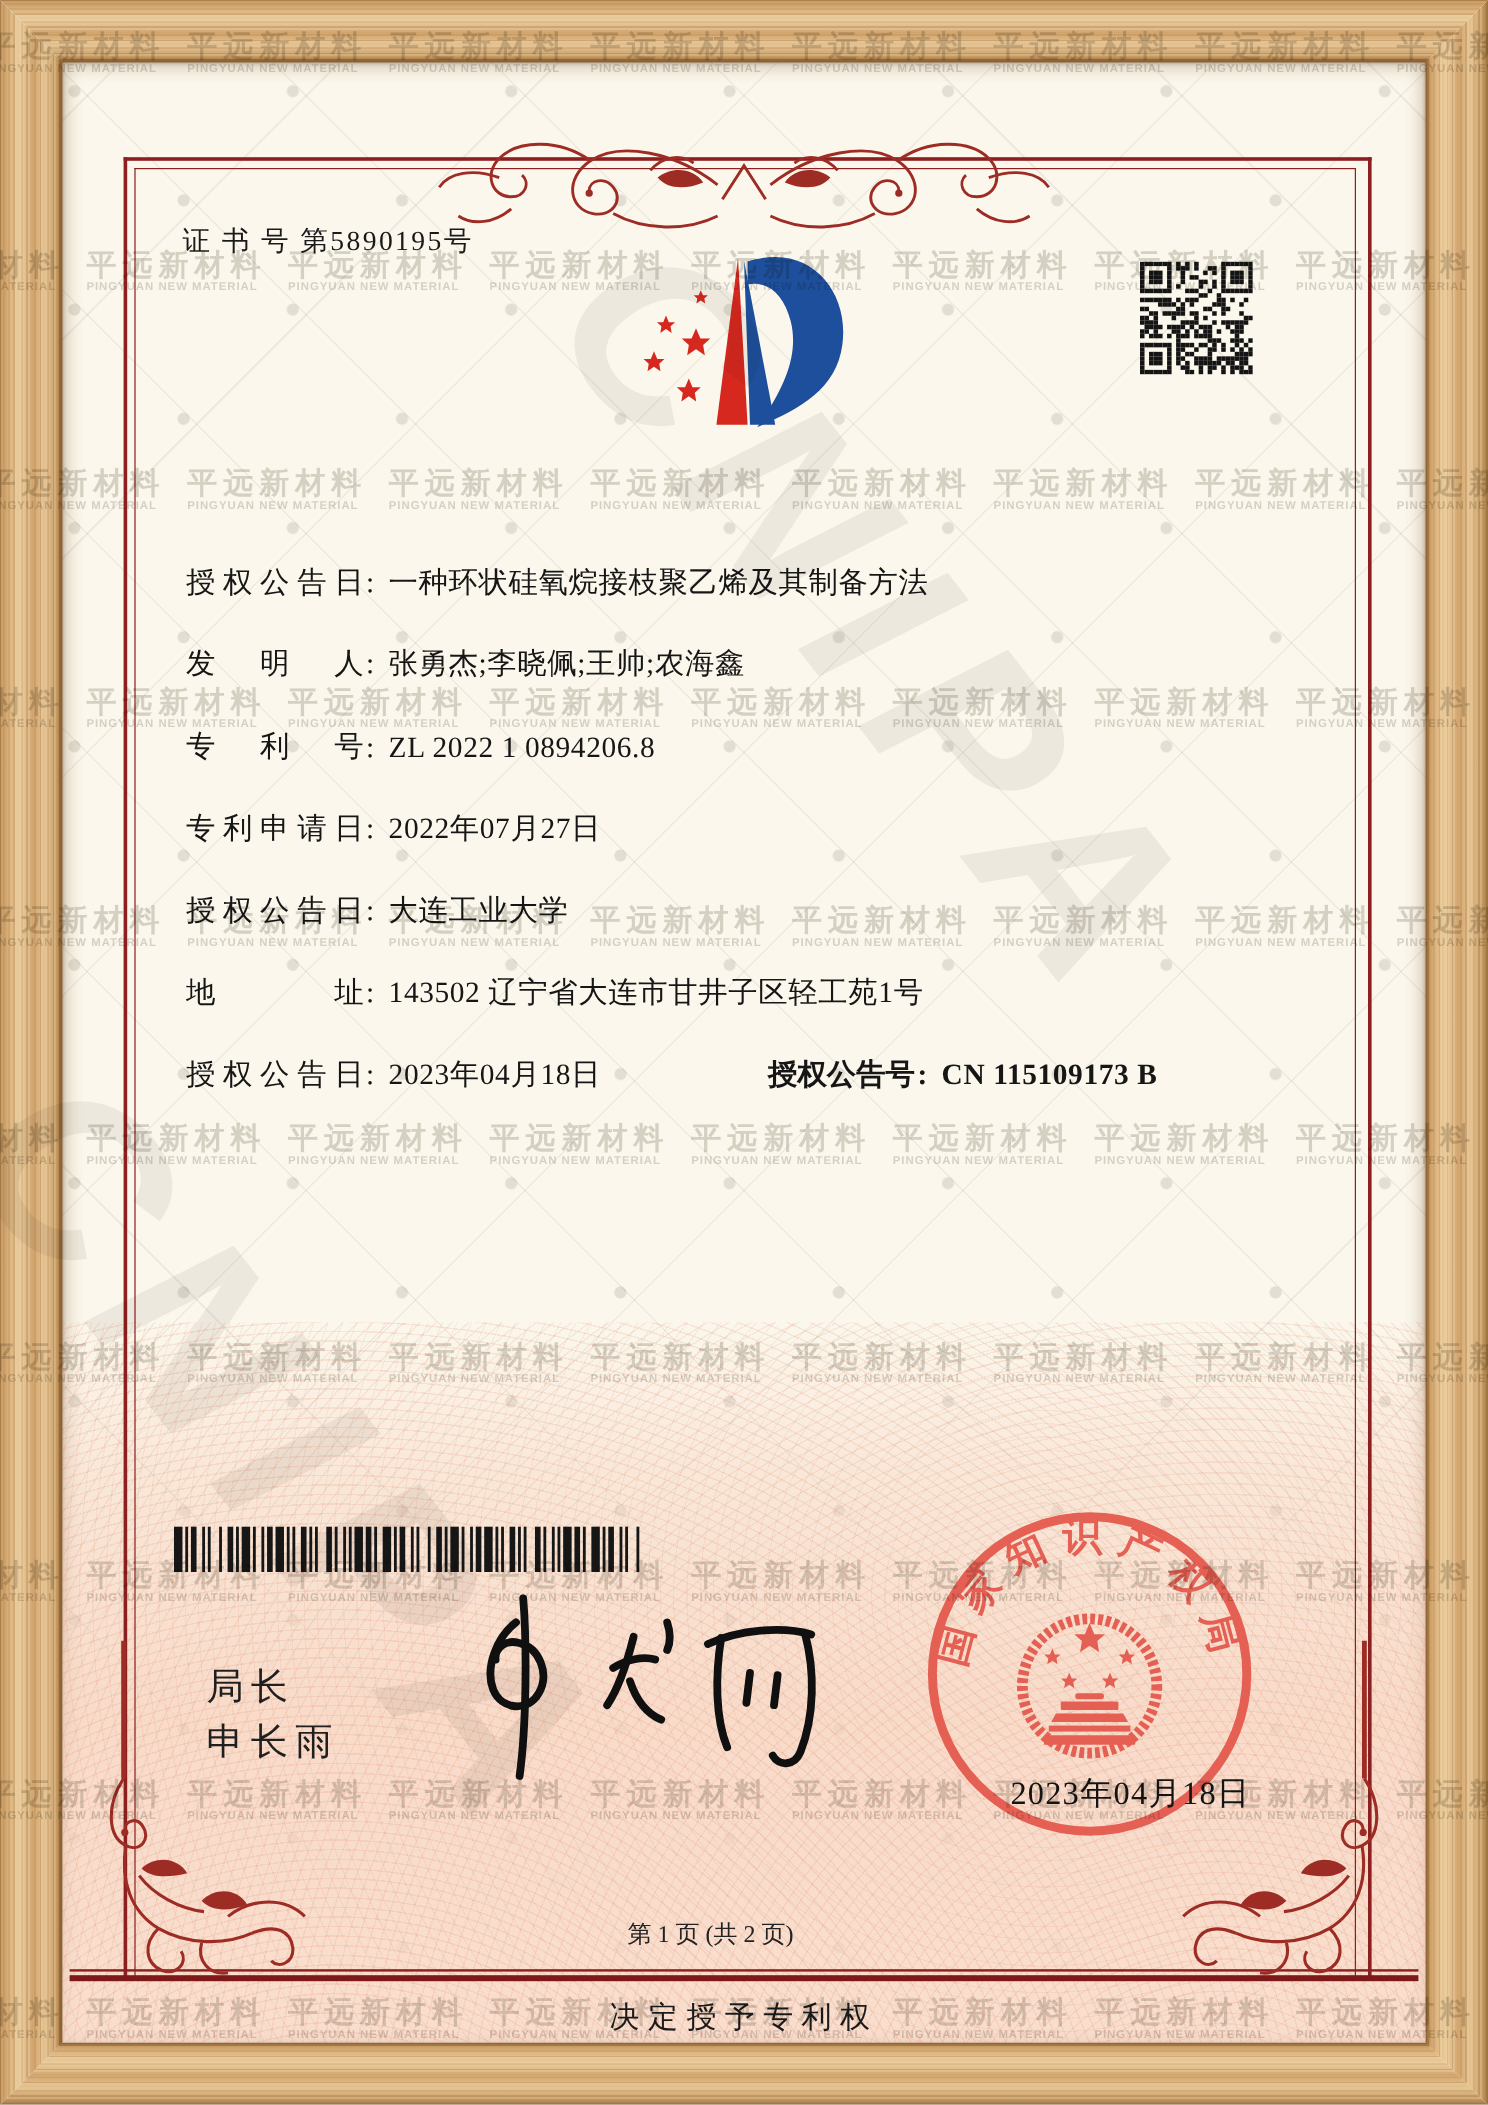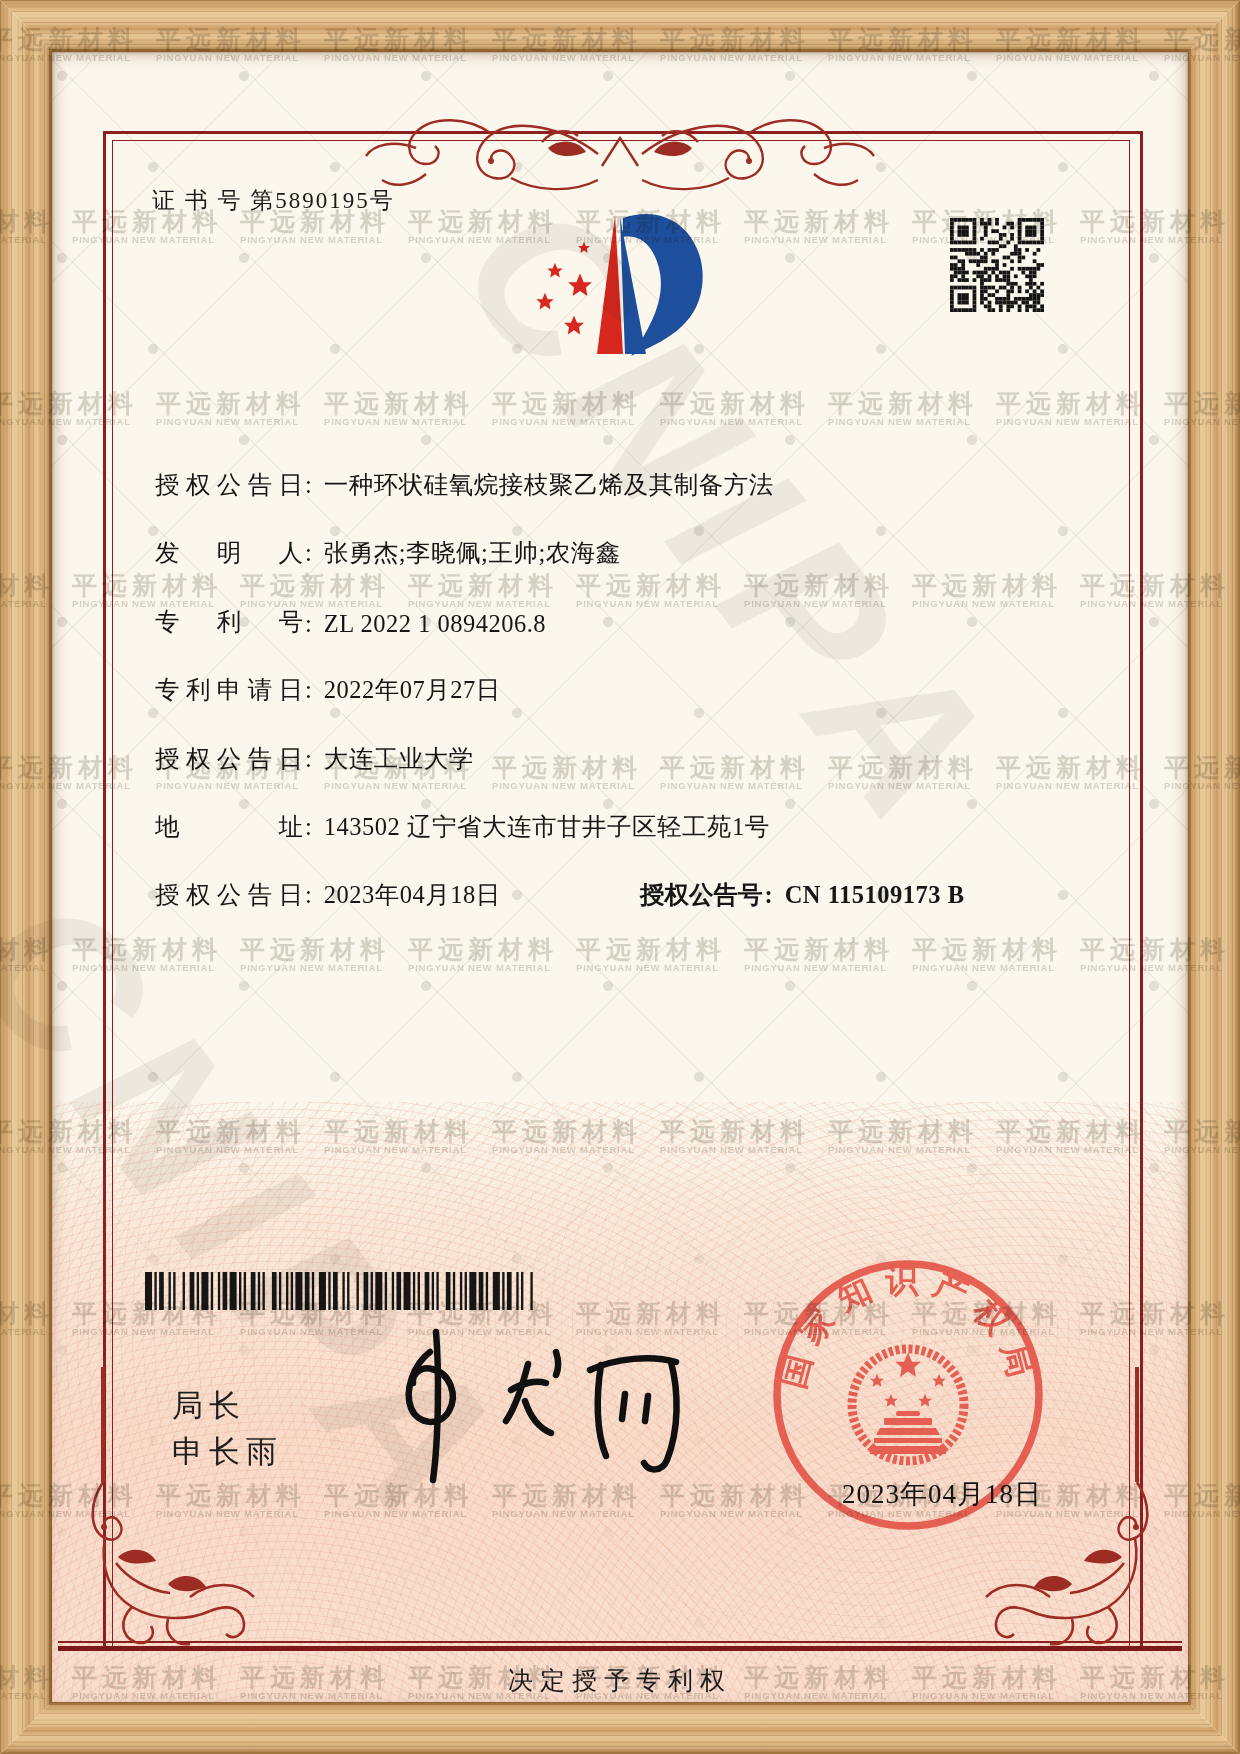--- a/index.html
+++ b/index.html
@@ -640,20 +640,21 @@
             <rect x="138" y="166" width="24" height="5" rx="2"></rect>
             <rect x="126" y="173" width="48" height="7" rx="1"></rect>
             <path d="M122,183 h56 l4,7 h-64 z"></path>
             <rect x="116" y="193" width="68" height="5"></rect>
             <path d="M112,201 h76 v8 h-76 z"></path>
           </g>
         </g>
       </svg>
       <div class="seal-date">2023年04月18日</div>
 
+      <div class="pagenote">第 1 页 (共 2 页)</div>
       <div class="footnote">决定授予专利权</div>
     </div>
   </div>
 
   <div class="wm-layer">
       <div class="wm" style="left: -12px; top: 26px;">
         <div class="wm-cn">平远新材料</div>
         <div class="wm-en">PINGYUAN NEW MATERIAL</div>
       </div>
       <div class="wm" style="left: 156px; top: 26px;">

